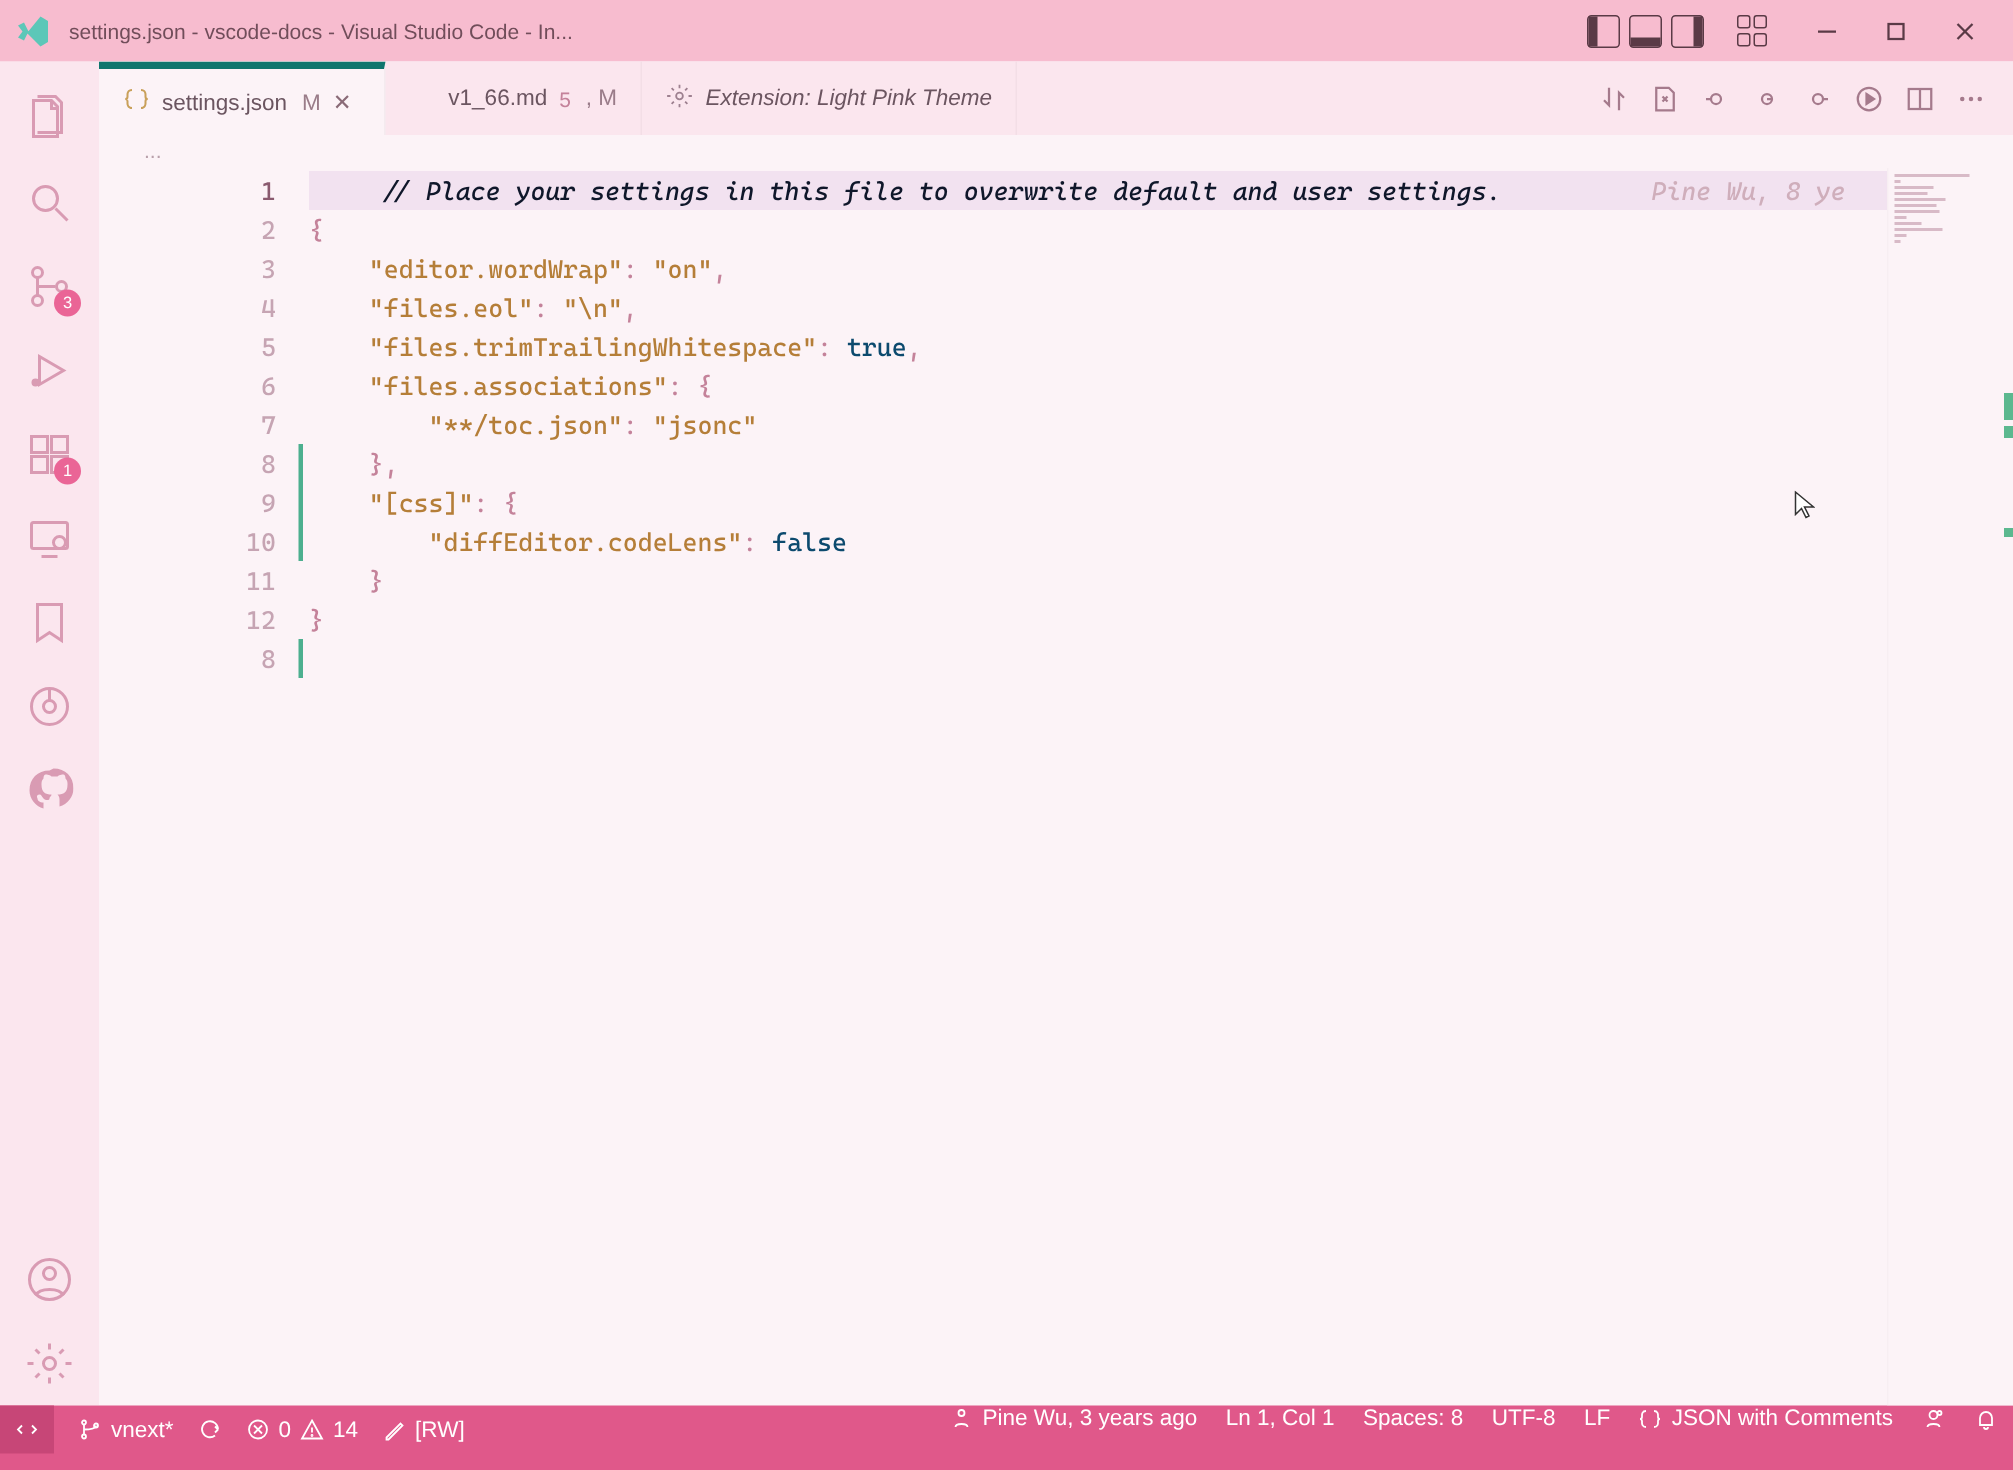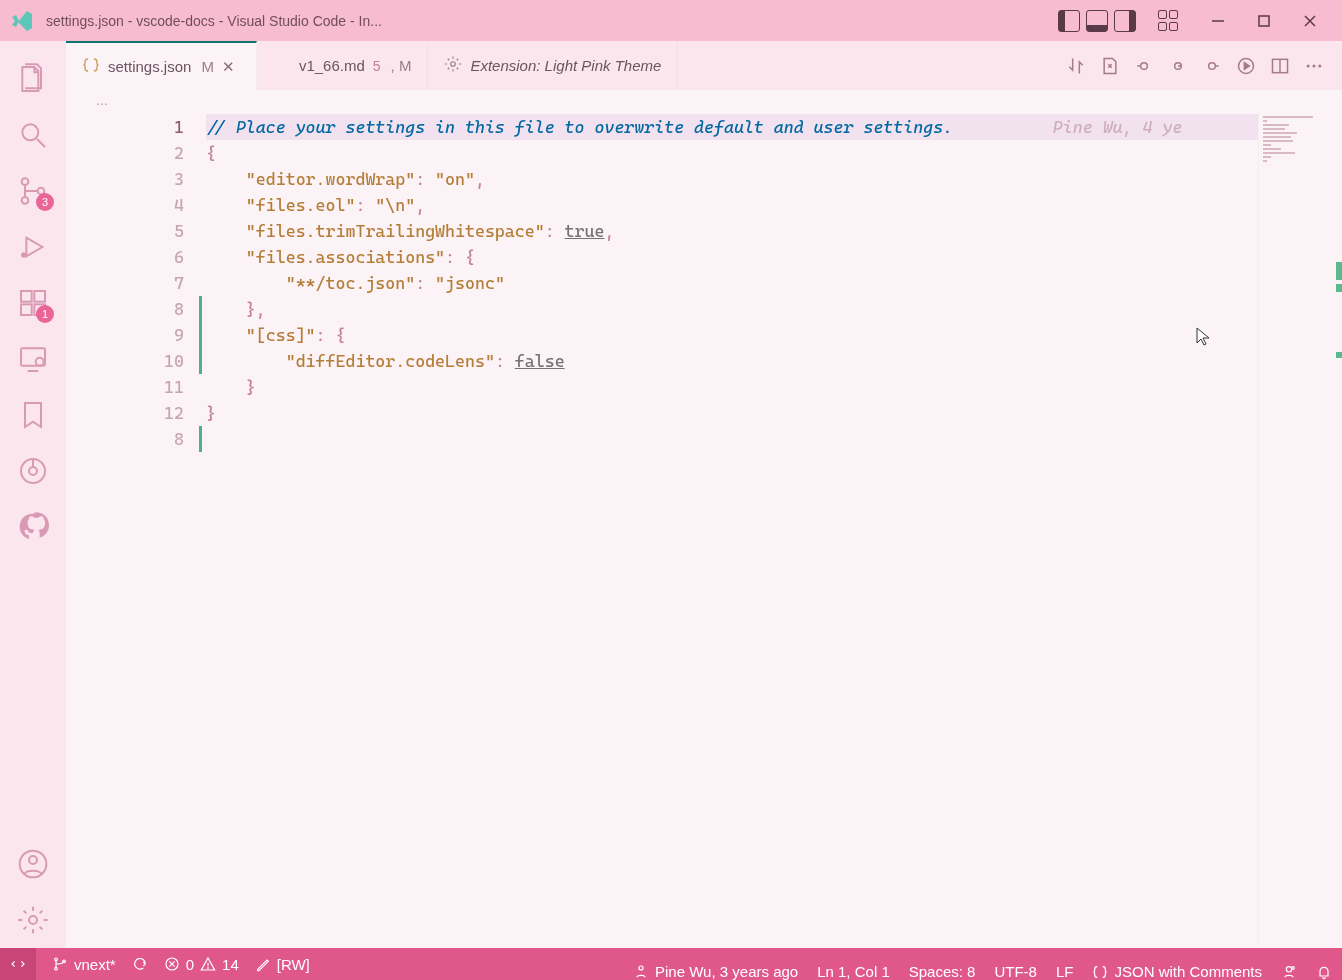--- a/index.html
+++ b/index.html
@@ -77,21 +77,21 @@
 .tabs {
   height: 49px; background: #fbe6ee;
   display: flex; align-items: stretch;
 }
 .tab {
   display: flex; align-items: center; gap: 8px;
   padding: 0 16px; font-size: 15px;
   color: #6b5560; cursor: pointer;
   border-right: 1px solid rgba(0,0,0,0.03);
 }
-.tab.active { background: #fcf3f7; border-top: 2px solid #0f766e; align-items: center; }
+.tab.active { background: #fcf3f7; border-top: 5px solid #0f766e; align-items: center; }
 .tab .filename { white-space: nowrap; }
 .tab .mod { color: #9a7c89; margin-left: 2px; }
 .tab .tabbadge { color: #c4829a; font-size: 14px; }
 .tab .close { width: 18px; color: #8a6a77; }
 .tab.preview .filename { font-style: italic; }
 .tabs-actions {
   margin-left: auto; display: flex; align-items: center; gap: 14px;
   padding: 0 18px; color: #a57a8c;
 }
 .tabs-actions .ico { width: 20px; height: 20px; display:flex;align-items:center;justify-content:center; cursor:pointer; }
@@ -107,43 +107,43 @@
   position: relative;
 }
 .gutter .ln { height: 26px; }
 .gutter .ln.current { color: #8a5a6f; }
 .gutter .mod-marker {
   position: absolute; right: 4px; width: 3px; background: #4caf8f;
 }
 .code { flex: 1; line-height: 26px; padding-top: 2px; }
 .code .line { height: 26px; white-space: pre; }
 .code .line.hl { background: #f2e2f0; }
-.c-comment { color: #0369a1; font-style: italic; }
+.c-comment { color: #0f172a; font-style: italic; padding-left: 48px; }
 .c-brace { color: #c4829a; }
 .c-key { color: #b57e38; }
 .c-string { color: #b57e38; }
 .c-punc { color: #c4829a; }
-.c-bool { color: #737373; text-decoration: underline; }
+.c-bool { color: #0c4a6e; }
 .blame { color: #cfaebb; font-style: italic; padding-left: 40px; }
 
 
 .minimap {
   width: 70px; background: #fcf3f7; position: relative;
   border-left: 1px solid rgba(0,0,0,0.02);
 }
 .minimap .mm-line { position:absolute; left:4px; height:2px; background:#d8bac7; }
 
 
 .scroll-track { width: 14px; background: #fcf3f7; position: relative; }
 .scroll-track .mark { position:absolute; right:0; width:6px; height:18px; background:#5cb88f; }
 
 
 .statusbar {
-  height: 32px; background: #e0588a; color: #fff;
-  display: flex; align-items: flex-end; font-size: 15px;
+  height: 43px; background: #e0588a; color: #fff;
+  display: flex; align-items: flex-start; font-size: 15px;
   padding: 0 10px; gap: 18px;
 }
 .statusbar .left { display:flex; align-items:center; gap:16px; }
 .statusbar .right { margin-left:auto; display:flex; align-items:center; gap:19px; }
 .statusbar .item { display:flex; align-items:center; gap:6px; cursor:pointer; }
 .statusbar svg { width:16px; height:16px; stroke:#fff; fill:none; stroke-width:1.8; }
 
 
 .cursor-arrow {
   position: absolute;
@@ -365,21 +365,21 @@
           <div class="ln">8</div>
           <div class="ln">9</div>
           <div class="ln">10</div>
           <div class="ln">11</div>
           <div class="ln">12</div>
           <div class="ln">8</div>
           <div class="mod-marker" style="top: 184px; height: 78px;"></div>
           <div class="mod-marker" style="top: 314px; height: 26px;"></div>
         </div>
       <div class="code" id="code">
-          <div class="line hl"><span class="c-comment">// Place your settings in this file to overwrite default and user settings.</span><span class="blame">      Pine Wu, 4 ye</span></div>
+          <div class="line hl"><span class="c-comment">// Place your settings in this file to overwrite default and user settings.</span><span class="blame">      Pine Wu, 8 ye</span></div>
           <div class="line"><span class="c-brace">{</span></div>
           <div class="line"><span>    </span><span class="c-key">"editor.wordWrap"</span><span class="c-punc">: </span><span class="c-string">"on"</span><span class="c-punc">,</span></div>
           <div class="line"><span>    </span><span class="c-key">"files.eol"</span><span class="c-punc">: </span><span class="c-string">"\n"</span><span class="c-punc">,</span></div>
           <div class="line"><span>    </span><span class="c-key">"files.trimTrailingWhitespace"</span><span class="c-punc">: </span><span class="c-bool">true</span><span class="c-punc">,</span></div>
           <div class="line"><span>    </span><span class="c-key">"files.associations"</span><span class="c-punc">: </span><span class="c-brace">{</span></div>
           <div class="line"><span>        </span><span class="c-key">"**/toc.json"</span><span class="c-punc">: </span><span class="c-string">"jsonc"</span></div>
           <div class="line"><span>    </span><span class="c-brace">}</span><span class="c-punc">,</span></div>
           <div class="line"><span>    </span><span class="c-key">"[css]"</span><span class="c-punc">: </span><span class="c-brace">{</span></div>
           <div class="line"><span>        </span><span class="c-key">"diffEditor.codeLens"</span><span class="c-punc">: </span><span class="c-bool">false</span></div>
           <div class="line"><span>    </span><span class="c-brace">}</span></div>

